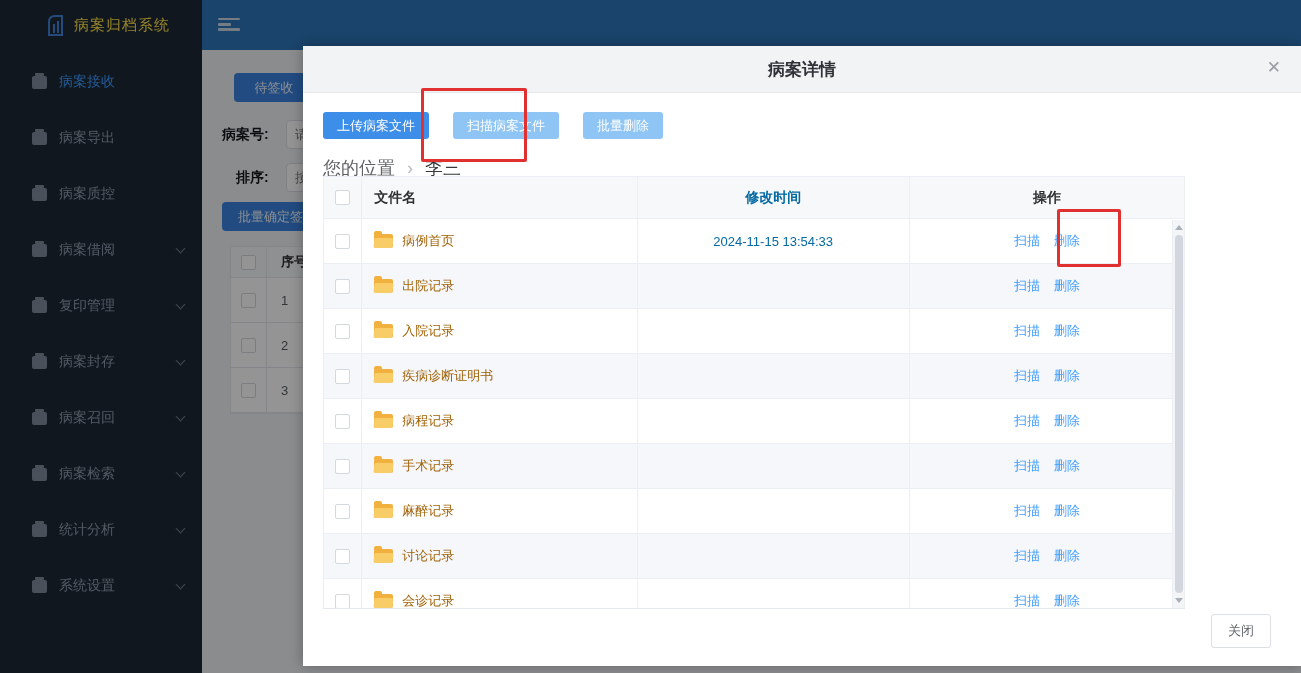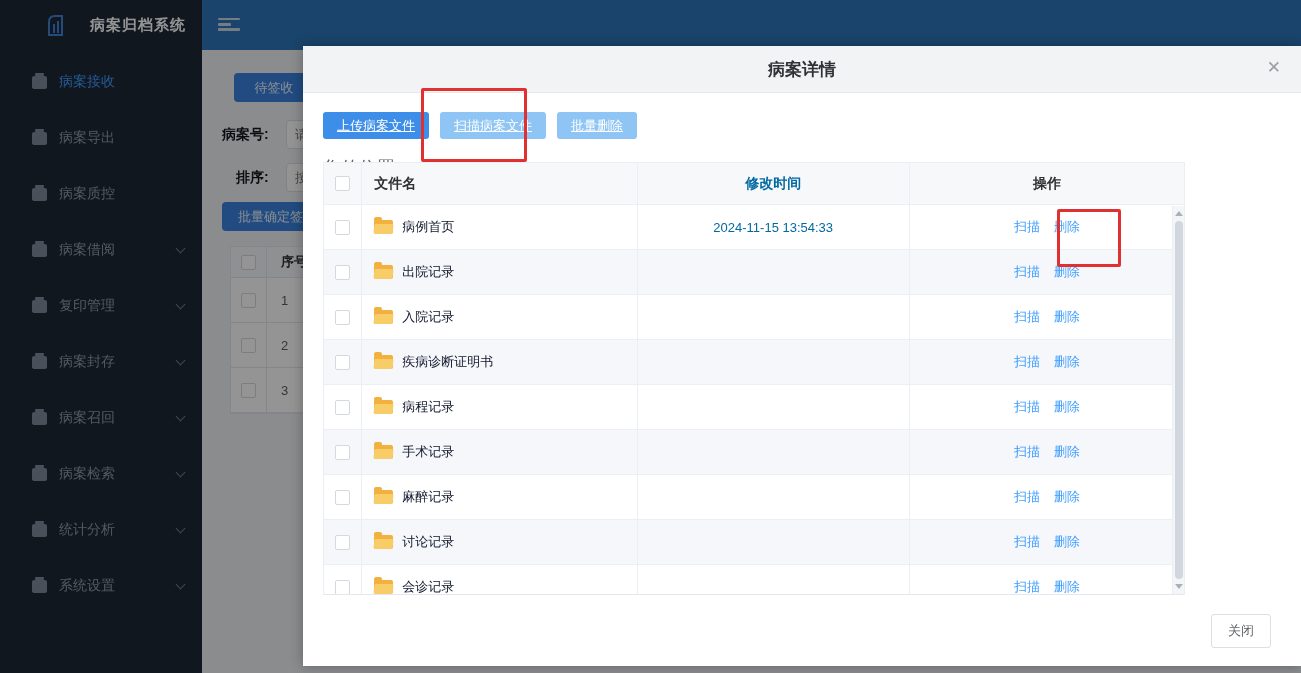--- a/index.html
+++ b/index.html
@@ -3,21 +3,21 @@
 <meta charset="utf-8">
 <style>
   * { margin:0; padding:0; box-sizing:border-box; }
   html,body { width:1301px; height:673px; overflow:hidden; }
   body { font-family:"Liberation Sans","DejaVu Sans",sans-serif; }
   .stage { position:relative; width:1301px; height:673px; background:#f0f2f5; overflow:hidden; }
 
   
   .sidebar { position:absolute; left:0; top:0; width:202px; height:673px; background:#1d2836; z-index:1; }
   .logo-row { height:50px; display:flex; align-items:center; padding-left:46px; }
-  .logo-title { color:#ffffff; font-weight:bold; font-size:15px; margin-left:24px; letter-spacing:1px; }
+  .logo-title { color:#fde047; font-weight:normal; font-size:15px; margin-left:8px; letter-spacing:1px; }
   .menu { padding-top:4px; }
   .side-item { height:56px; display:flex; align-items:center; padding:0 18px 0 32px; cursor:pointer; color:#8f9bab; font-size:14px; }
   .side-item .mi-icon { width:15px; height:13px; background:#7e8a9a; border-radius:2px; position:relative; flex:0 0 auto; }
   .side-item .mi-icon::after { content:""; position:absolute; left:3px; top:-3px; width:9px; height:3px; background:#7e8a9a; border-radius:1px; }
   .side-item .label { margin-left:12px; flex:1 1 auto; }
   .side-item.active { color:#3f9bff; }
   .chev { width:7px; height:7px; border-right:1.6px solid #707b8b; border-bottom:1.6px solid #707b8b; transform:rotate(45deg); margin-top:-4px; }
 
   
   .topbar { position:absolute; left:202px; top:0; width:1099px; height:50px; background:#2e75ba; z-index:1; }
@@ -41,31 +41,31 @@
 
   
   .modal { position:absolute; left:303px; top:46px; width:998px; height:620px; background:#fff; z-index:20; box-shadow:0 0 12px rgba(0,0,0,.3); }
   .m-head { height:47px; background:#f2f3f5; border-bottom:1px solid #e6e8eb; position:relative; display:flex; align-items:center; justify-content:center; }
   .m-title { font-size:17px; font-weight:bold; color:#2f3237; }
   .m-close { position:absolute; right:20px; top:13px; font-size:17px; color:#9b9ea4; cursor:pointer; line-height:1; }
   .m-toolbar { position:absolute; left:20px; top:66px; display:flex; }
   .btn { height:27px; border:none; border-radius:3px; color:#fff; font-size:13px; padding:0 14px; cursor:pointer; }
   .btn-primary { background:#3d8ee8; }
   .btn-light { background:#8ec5f4; }
-  .m-toolbar .btn { margin-right:11px;text-decoration:underline; }
+  .m-toolbar .btn { margin-right:24px; }
   .crumb { position:absolute; left:20px; top:110px; font-size:18px; color:#606266; }
   .crumb .sep { color:#b6bac2; margin:0 7px; }
   .crumb .cur { color:#35383d; }
 
-  .mtable { position:absolute; left:20px; top:116px; width:862px; height:433px; border:1px solid #ebeef5; border-bottom:1px solid #e4e7ed; overflow:hidden; font-size:13px; background:#fff; }
+  .mtable { position:absolute; left:20px; top:130px; width:862px; height:433px; border:1px solid #ebeef5; border-bottom:1px solid #e4e7ed; overflow:hidden; font-size:13px; background:#fff; }
   .mt-head { display:flex; height:42px; background:#f7f8fa; border-bottom:1px solid #ebeef5; align-items:center; font-weight:bold; color:#303133; font-size:14px; }
   .mrow { display:flex; height:45px; align-items:center; border-bottom:1px solid #ebeef5; background:#fff; }
   .mrow.stripe { background:#f5f7fb; }
   .c-ck { width:42px; display:flex; justify-content:center; align-self:stretch; align-items:center; border-right:1px solid #ebeef5; }
-  .c-name { width:302px; padding-left:12px; display:flex; align-items:center; color:#0f172a; border-right:1px solid #ebeef5; align-self:stretch; }
+  .c-name { width:302px; padding-left:12px; display:flex; align-items:center; color:#a16207; border-right:1px solid #ebeef5; align-self:stretch; }
   .c-time { width:300px; text-align:center; color:#0369a1; border-right:1px solid #ebeef5; align-self:stretch; display:flex; align-items:center; justify-content:center; }
   .c-act { width:302px; text-align:center; display:flex; justify-content:center; }
   .mt-head .c-name { font-weight:bold; color:#303133; }
   .alink { color:#409eff; cursor:pointer; margin:0 7px; text-decoration:none; }
   .folder { width:19px; height:14px; position:relative; margin-right:9px; flex:0 0 auto; }
   .folder .back { position:absolute; inset:0; background:#f2b13f; border-radius:2px; }
   .folder .back::before { content:""; position:absolute; left:0; top:-3px; width:8px; height:4px; background:#f2b13f; border-radius:2px 2px 0 0; }
   .folder .front { position:absolute; left:0; bottom:0; width:19px; height:10px; background:#f8cd68; border-radius:1px 2px 2px 2px; transform:skewX(-8deg); }
 
   .vscroll { position:absolute; right:0; top:43px; width:12px; bottom:0; background:#f4f5f7; border-left:1px solid #ebeef5; }

